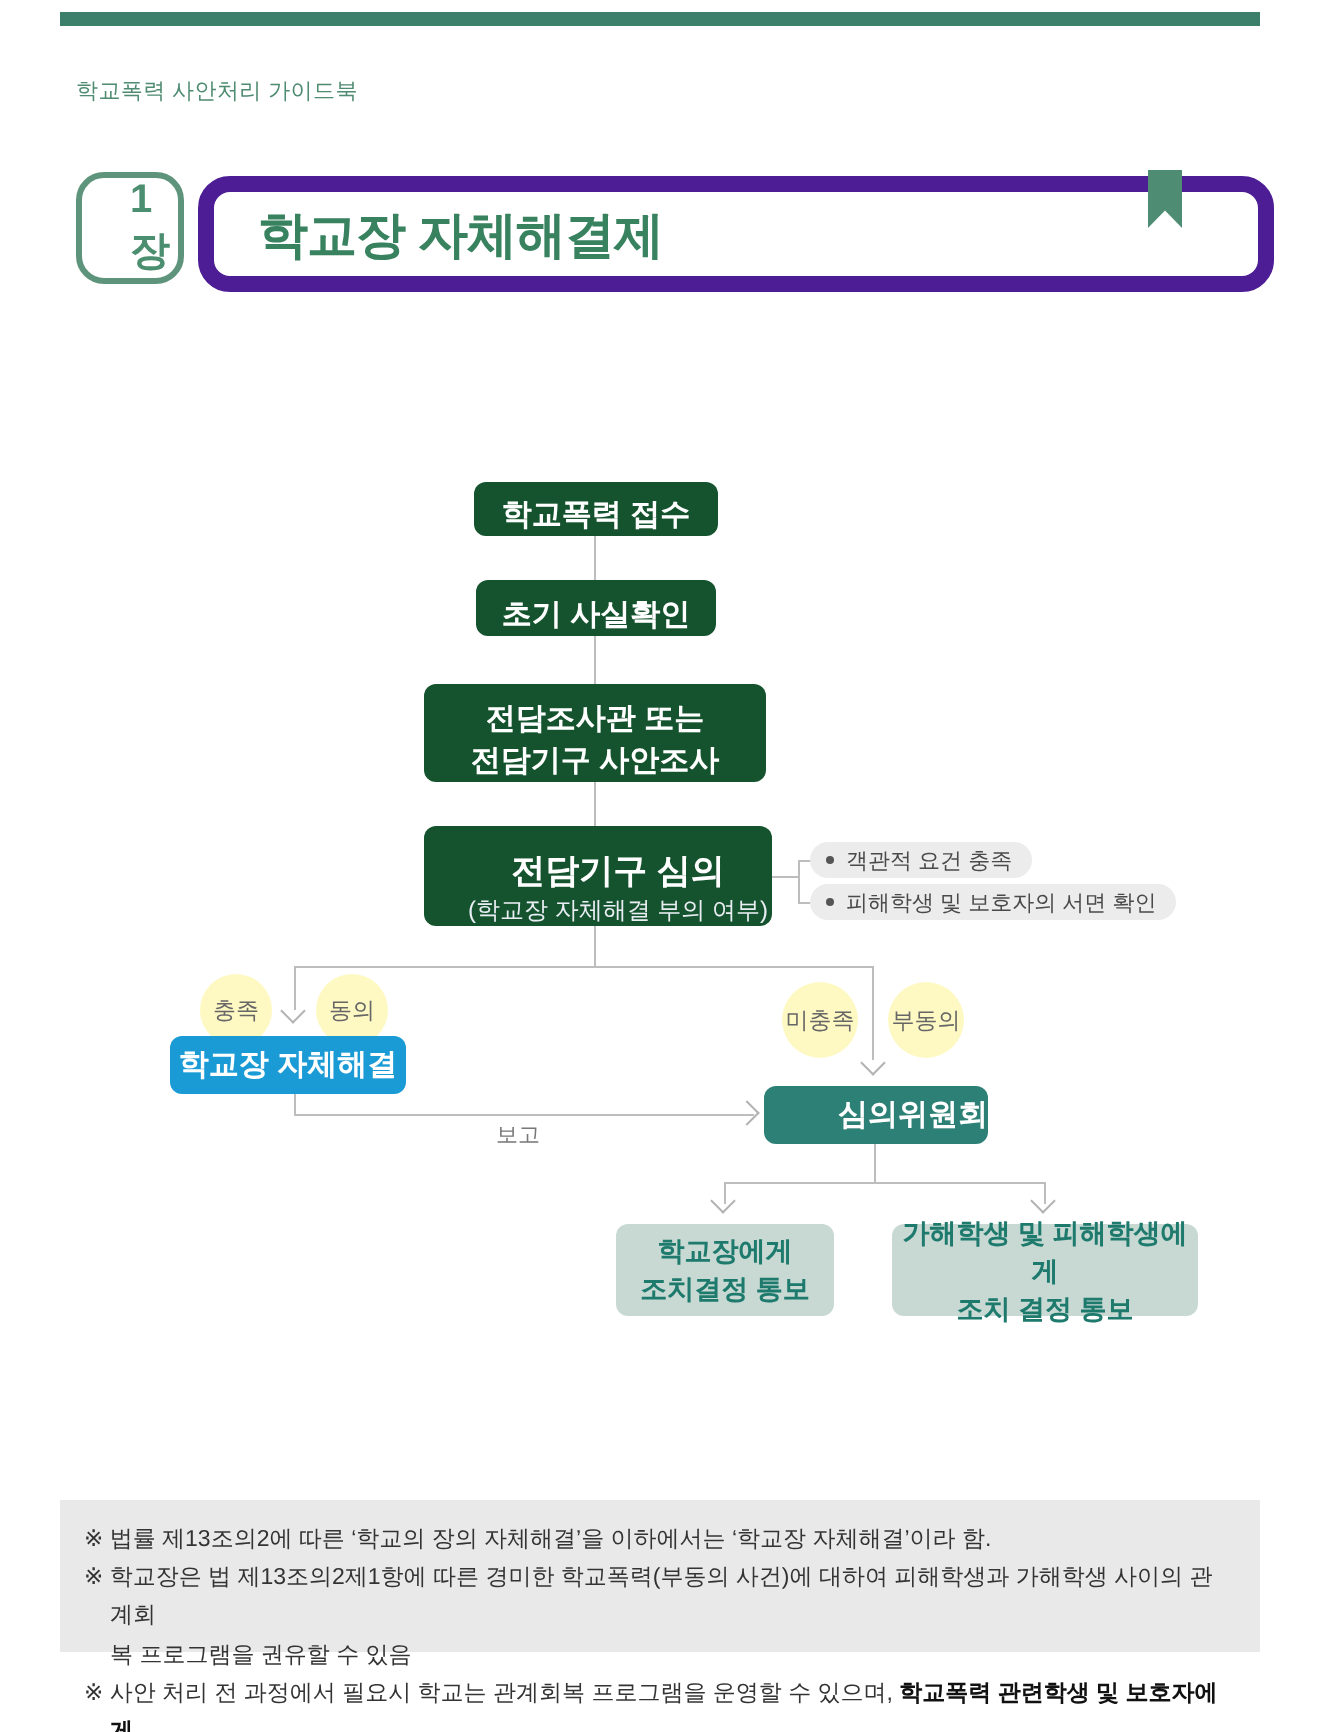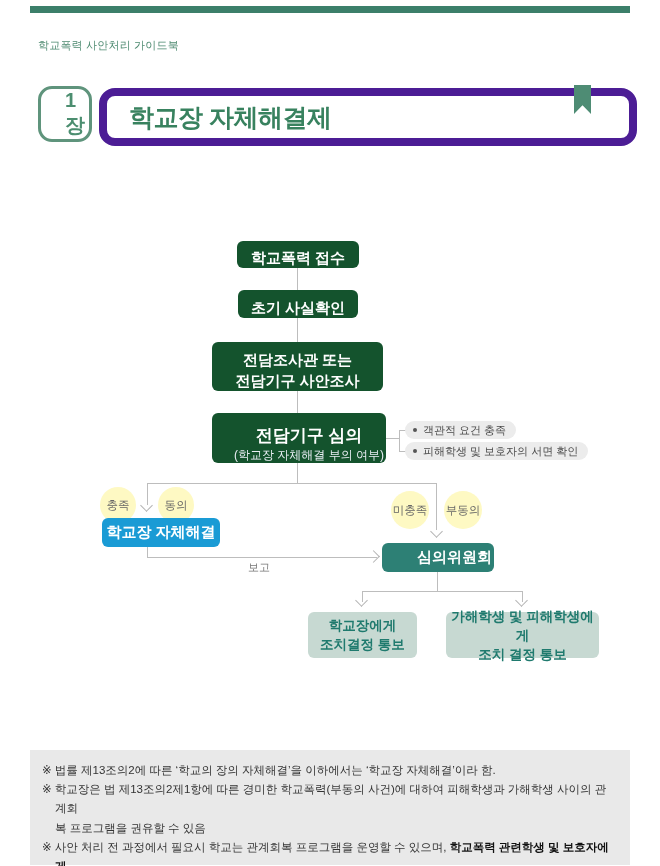--- a/index.html
+++ b/index.html
@@ -23,41 +23,41 @@
 
   
   .navy { position:absolute; background:#14532d; border-radius:6px; color:#fff; font-weight:bold;
     display:flex; flex-direction:column; align-items:center; justify-content:flex-end; text-align:center; }
   .navy .l1 { font-size:15px; line-height:21px; }
   .navy .l1-big { font-size:17px; line-height:22px; font-weight:bold; }
   .navy .l2 { font-size:12px; line-height:16px; font-weight:normal; color:#e9eef4; }
   .blue { position:absolute; background:#1a9bd5; border-radius:6px; color:#fff; font-weight:bold;
     font-size:15px; display:flex; align-items:center; justify-content:center; }
   .teal { position:absolute; background:#2d8075; border-radius:6px; color:#fff; font-weight:bold;
-    font-size:15px; display:flex; align-items:center; justify-content:flex-start;padding-left:35px; }
+    font-size:15px; display:flex; align-items:center; justify-content:flex-end; }
   .sage { position:absolute; background:#c7d9d2; border-radius:6px; color:#1f7a6e; font-weight:bold;
     font-size:13.5px; line-height:19px; display:flex; flex-direction:column; align-items:center; justify-content:center; text-align:center; }
 
   
   .vline { position:absolute; width:1px; background:#bdbdbd; }
   .hline { position:absolute; height:1px; background:#bdbdbd; }
   .chev { position:absolute; width:9px; height:9px; border:0 solid #b3b3b3; }
   .chev-down { border-right-width:1.5px; border-bottom-width:1.5px; transform:rotate(45deg); }
   .chev-right { border-top-width:1.5px; border-right-width:1.5px; transform:rotate(45deg); }
 
   
   .circ { position:absolute; border-radius:50%; background:#fef9c3; color:#666;
     font-size:11.5px; display:flex; align-items:center; justify-content:center; }
   .pill { position:absolute; height:18px; background:#ececec; border-radius:9px;
     display:inline-flex; align-items:center; padding:0 10px 0 8px; font-size:11px; color:#4a4a4a; white-space:nowrap; }
   .pill .dot { width:4px; height:4px; border-radius:50%; background:#555; margin-right:6px; flex:none; }
   .report-label { position:absolute; font-size:11px; color:#777; }
 
   
-  .footnotes { position:absolute; left:30px; top:750px; width:600px; height:115px; background:#e9e9e9;
+  .footnotes { position:absolute; left:30px; top:750px; width:600px; height:76px; background:#e9e9e9;
     padding:11px 14px 0 12px; }
   .note { font-size:11.5px; line-height:19.2px; color:#333; padding-left:13px; text-indent:-13px; }
   .note .b { font-weight:bold; color:#111; }
 </style>
 </head>
 <body>
 
 <div class="page">
 
   <div class="topbar"></div>
@@ -118,21 +118,21 @@
   <div class="circ" style="left:158px; top:487px; width:36px; height:36px;">
     <span>동의</span>
   </div>
   <div class="circ" style="left:391px; top:491px; width:38px; height:38px;">
     <span>미충족</span>
   </div>
   <div class="circ" style="left:444px; top:491px; width:38px; height:38px;">
     <span>부동의</span>
   </div>
 
-  <div class="blue" style="left:102px; top:518px; width:118px; height:29px;">
+  <div class="blue" style="left:85px; top:518px; width:118px; height:29px;">
     <span>학교장 자체해결</span>
   </div>
 
   <div class="vline" style="left:147px; top:547px; height:10px;"></div>
   <div class="hline" style="left:147px; top:557px; width:230px;"></div>
   <span class="chev chev-right" style="left:369px; top:552px;"></span>
   <div class="report-label" style="left:237px; top:560px; width:44px; text-align:center;">보고</div>
 
   <div class="teal" style="left:382px; top:543px; width:112px; height:29px;">
     <span>심의위원회</span>

